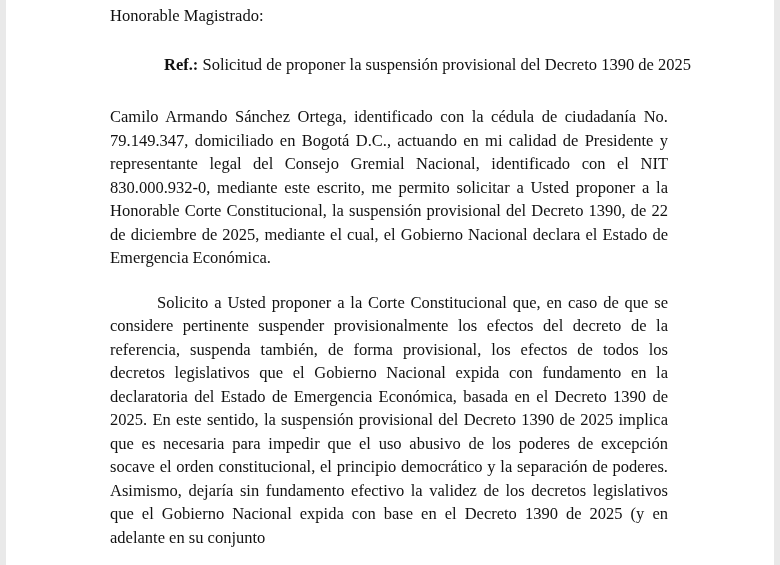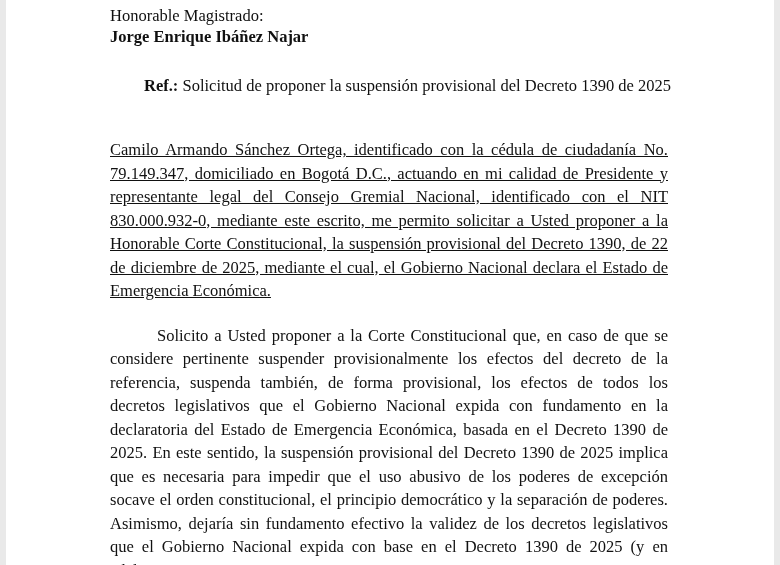--- a/index.html
+++ b/index.html
@@ -42,41 +42,40 @@
   }
   .addressee .line {
     white-space: nowrap;
   }
   .addressee .name {
     font-weight: bold;
   }
 
   .ref-line {
     margin-top: 28px;
-    margin-left: 34px;
+    margin-left: 54px;
     font-size: 16.5px;
     line-height: 22px;
     color: #101010;
     white-space: nowrap;
   }
   .ref-line .ref-label {
     font-weight: bold;
   }
 
   .body-par {
     font-size: 16.5px;
     line-height: 23.5px;
     color: #111111;
     text-align: justify;
     text-justify: inter-word;
     hyphens: none;
   }
   .body-par.first {
-    margin-top: 41px;
-    text-decoration: underline;
+    margin-top: 29px;
   }
   .body-par.indented {
     margin-top: 21px;
     text-indent: 47px;
   }
 
   
   .gutter {
     position: absolute;
     top: 0;
@@ -91,21 +90,20 @@
 <body>
 
 <div class="gutter left"></div>
 <div class="gutter right"></div>
 
 <div class="page">
   <div class="content">
 
     <div class="addressee">
       <div class="line">Honorable Magistrado:</div>
-      <div class="line name">Jorge Enrique Ibáñez Najar</div>
     </div>
 
     <div class="ref-line"><span class="ref-label">Ref.:</span><span class="ref-text"> Solicitud de proponer la suspensión provisional del Decreto 1390 de 2025</span></div>
 
     <p class="body-par first">Camilo Armando Sánchez Ortega, identificado con la cédula de ciudadanía No. 79.149.347, domiciliado en Bogotá D.C., actuando en mi calidad de Presidente y representante legal del Consejo Gremial Nacional, identificado con el NIT 830.000.932-0, mediante este escrito, me permito solicitar a Usted proponer a la Honorable Corte Constitucional, la suspensión provisional del Decreto 1390, de 22 de diciembre de 2025, mediante el cual, el Gobierno Nacional declara el Estado de Emergencia Económica.</p>
 
     <p class="body-par indented">Solicito a Usted proponer a la Corte Constitucional que, en caso de que se considere pertinente suspender provisionalmente los efectos del decreto de la referencia, suspenda también, de forma provisional, los efectos de todos los decretos legislativos que el Gobierno Nacional expida con fundamento en la declaratoria del Estado de Emergencia Económica, basada en el Decreto 1390 de 2025. En este sentido, la suspensión provisional del Decreto 1390 de 2025 implica que es necesaria para impedir que el uso abusivo de los poderes de excepción socave el orden constitucional, el principio democrático y la separación de poderes. Asimismo, dejaría sin fundamento efectivo la validez de los decretos legislativos que el Gobierno Nacional expida con base en el Decreto 1390 de 2025 (y en adelante en su conjunto</p>
 
   </div>
 </div>

